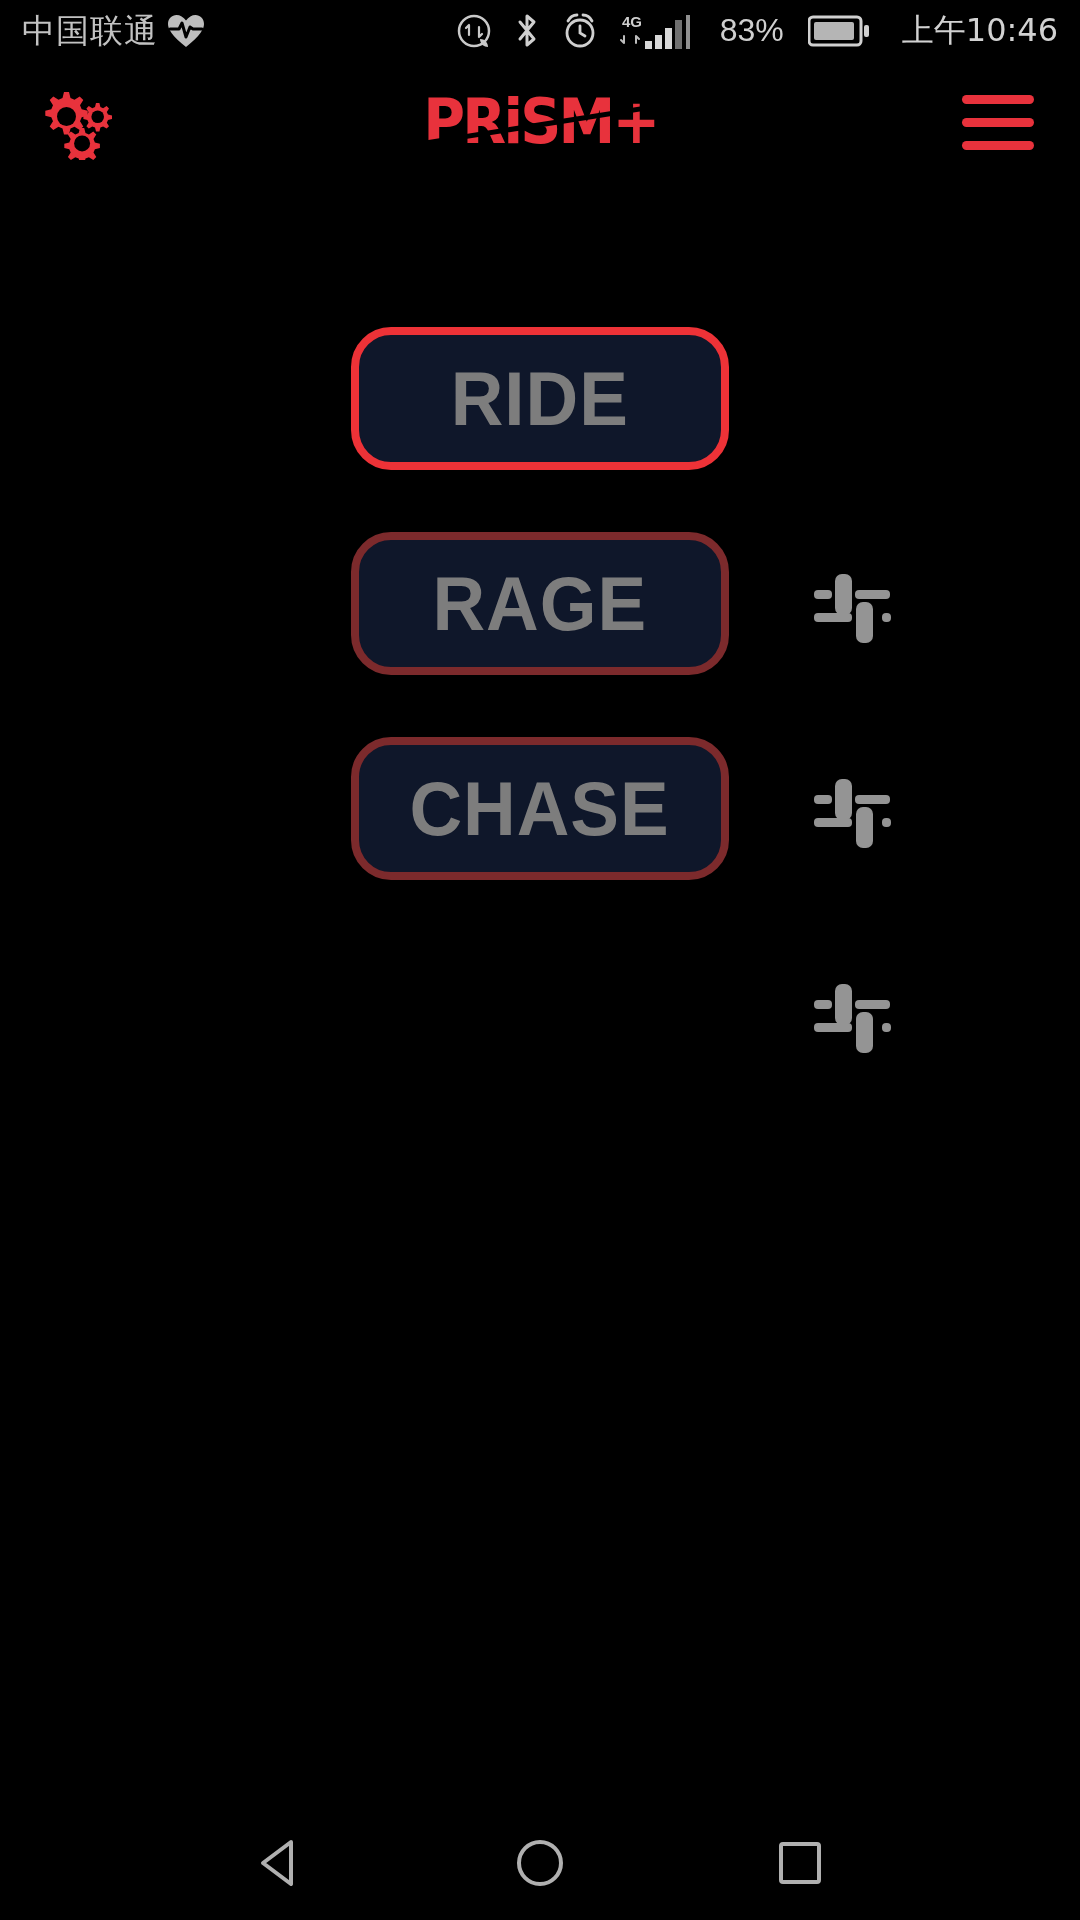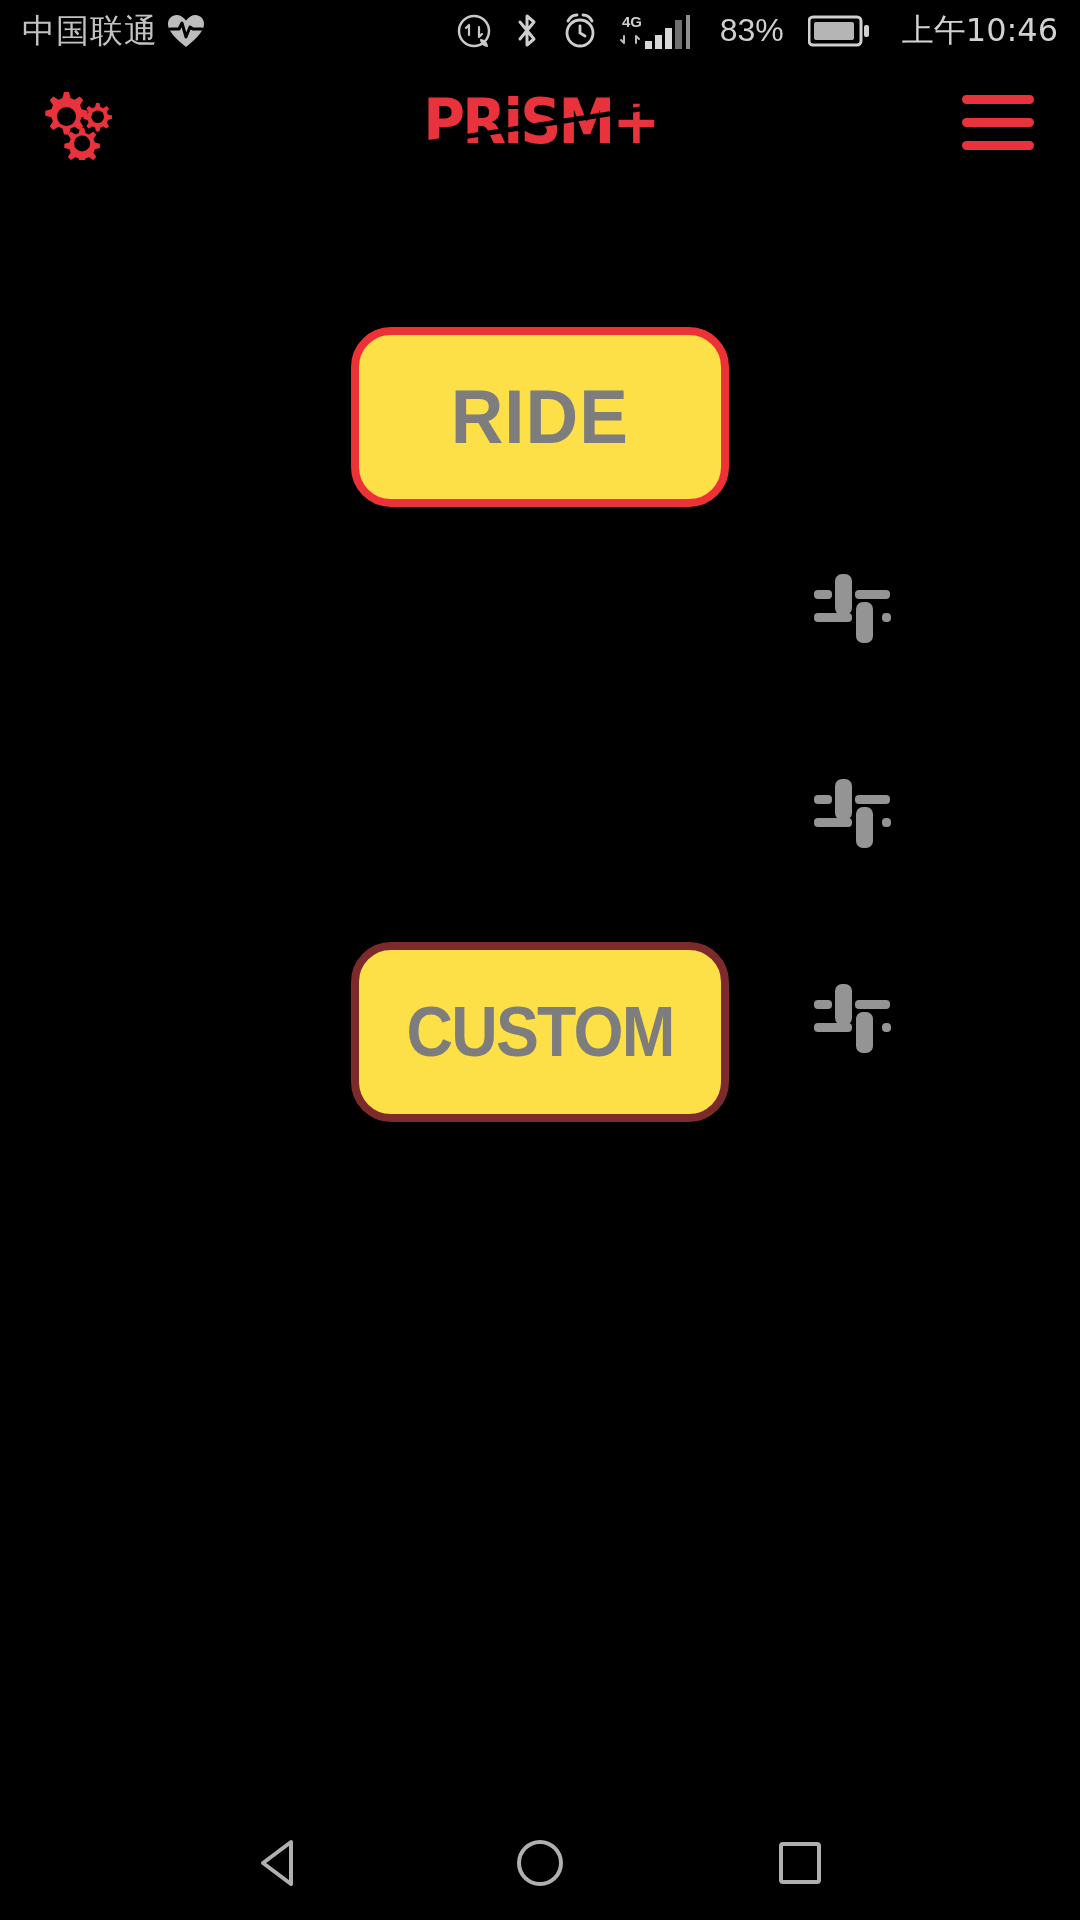--- a/index.html
+++ b/index.html
@@ -104,24 +104,24 @@
     height:143px;
     margin-bottom:62px;
     display:flex;
     align-items:center;
     justify-content:center;
   }
   .mode-btn {
     position:absolute;
     left:50%; top:0;
     transform:translateX(-50%);
-    width:378px; height:180px;
+    width:378px; height:143px;
     border-radius:40px;
     border:8px solid #7c2a2c;
-    background:#fde047;
+    background:#0f172a;
     display:flex; align-items:center; justify-content:center;
     overflow:hidden;
   }
   .mode-btn.active { border-color:#ed3237; }
   .mode-label {
     font-family:"Liberation Sans", sans-serif;
     font-weight:bold;
     font-size:76px;
     color:#7d7d7d;
     letter-spacing:1px;
@@ -248,74 +248,77 @@
   </div>
 
   <div class="content">
 
     <div class="mode-row">
       <div class="mode-btn active">
         <span class="mode-label">RIDE</span>
       </div>
     </div>
 
+    <div class="mode-row">
+      <div class="mode-btn">
+        <span class="mode-label">RAGE</span>
+      </div>
+      <div class="tune-btn">
+        <span>
+          <svg width="88" height="88" viewBox="0 0 88 88">
+            <g fill="#949494">
+              <rect x="6" y="32" width="18" height="9" rx="4"></rect>
+              <rect x="47" y="32" width="35" height="9" rx="4"></rect>
+              <rect x="27" y="16" width="17" height="41" rx="7"></rect>
+              <rect x="6" y="55" width="38" height="9" rx="4"></rect>
+              <rect x="74" y="55" width="9" height="9" rx="4"></rect>
+              <rect x="48" y="44" width="17" height="41" rx="7"></rect>
+            </g>
+          </svg>
+        </span>
+      </div>
+    </div>
+
+    <div class="mode-row">
+      <div class="mode-btn">
+        <span class="mode-label">CHASE</span>
+      </div>
+      <div class="tune-btn">
+        <span>
+          <svg width="88" height="88" viewBox="0 0 88 88">
+            <g fill="#949494">
+              <rect x="6" y="32" width="18" height="9" rx="4"></rect>
+              <rect x="47" y="32" width="35" height="9" rx="4"></rect>
+              <rect x="27" y="16" width="17" height="41" rx="7"></rect>
+              <rect x="6" y="55" width="38" height="9" rx="4"></rect>
+              <rect x="74" y="55" width="9" height="9" rx="4"></rect>
+              <rect x="48" y="44" width="17" height="41" rx="7"></rect>
+            </g>
+          </svg>
+        </span>
+      </div>
+    </div>
 
     <div class="mode-row">
       <div class="tune-btn">
         <span>
           <svg width="88" height="88" viewBox="0 0 88 88">
             <g fill="#949494">
               <rect x="6" y="32" width="18" height="9" rx="4"></rect>
               <rect x="47" y="32" width="35" height="9" rx="4"></rect>
               <rect x="27" y="16" width="17" height="41" rx="7"></rect>
               <rect x="6" y="55" width="38" height="9" rx="4"></rect>
               <rect x="74" y="55" width="9" height="9" rx="4"></rect>
               <rect x="48" y="44" width="17" height="41" rx="7"></rect>
             </g>
           </svg>
         </span>
       </div>
     </div>
 
-    <div class="mode-row">
-      <div class="tune-btn">
-        <span>
-          <svg width="88" height="88" viewBox="0 0 88 88">
-            <g fill="#949494">
-              <rect x="6" y="32" width="18" height="9" rx="4"></rect>
-              <rect x="47" y="32" width="35" height="9" rx="4"></rect>
-              <rect x="27" y="16" width="17" height="41" rx="7"></rect>
-              <rect x="6" y="55" width="38" height="9" rx="4"></rect>
-              <rect x="74" y="55" width="9" height="9" rx="4"></rect>
-              <rect x="48" y="44" width="17" height="41" rx="7"></rect>
-            </g>
-          </svg>
-        </span>
-      </div>
-    </div>
-
-    <div class="mode-row">
-      <div class="mode-btn">
-        <span class="mode-label long">CUSTOM</span>
-      </div>
-      <div class="tune-btn">
-        <span>
-          <svg width="88" height="88" viewBox="0 0 88 88">
-            <g fill="#949494">
-              <rect x="6" y="32" width="18" height="9" rx="4"></rect>
-              <rect x="47" y="32" width="35" height="9" rx="4"></rect>
-              <rect x="27" y="16" width="17" height="41" rx="7"></rect>
-              <rect x="6" y="55" width="38" height="9" rx="4"></rect>
-              <rect x="74" y="55" width="9" height="9" rx="4"></rect>
-              <rect x="48" y="44" width="17" height="41" rx="7"></rect>
-            </g>
-          </svg>
-        </span>
-      </div>
-    </div>
 
   </div>
 
   <div class="navbar">
     <div class="nav-btn">
       <span>
         <svg width="50" height="52" viewBox="0 0 50 52">
           <path d="M36 5 L8 26 L36 47 Z" stroke="#b0b0b0" stroke-width="4" fill="none" stroke-linejoin="round"></path>
         </svg>
       </span>

